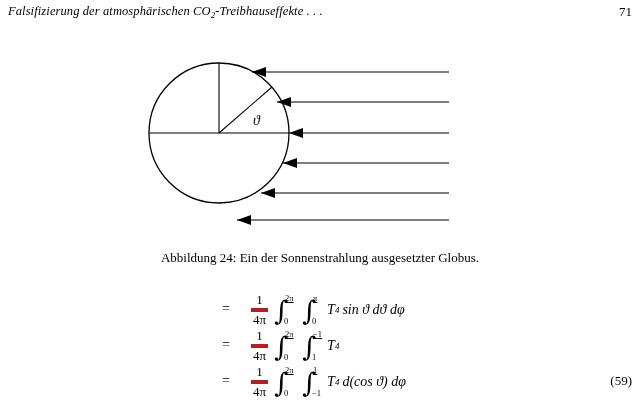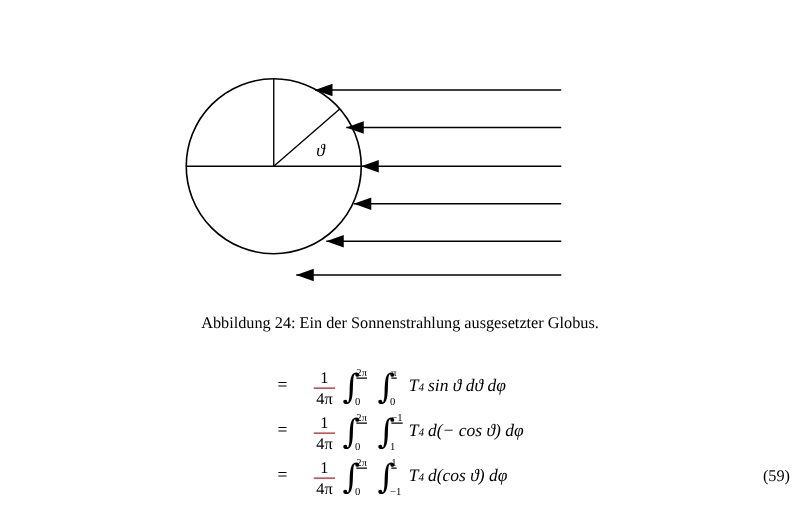--- a/index.html
+++ b/index.html
@@ -110,21 +110,21 @@
     line-height: 1.05;
     margin: 0 3px;
     font-size: 13px;
   }
   .frac .num {
     display: block;
     padding: 0 2px 1px 2px;
   }
   .frac .den {
     display: block;
-    border-top: 1px solid #b91c1c;
+    border-top: 4px solid #b91c1c;
     padding: 1px 2px 0 2px;
   }
   
   .intg {
     display: inline-block;
     position: relative;
     width: 26px;
     height: 30px;
     vertical-align: middle;
     margin: 0 1px;
@@ -159,20 +159,24 @@
     font-family: "Liberation Serif", serif;
     font-style: italic;
     font-size: 14px;
   }
 </style>
 </head>
 <body>
 
 <div class="page">
 
+  <div class="runhead">
+    <div class="runhead-title"><span>Falsifizierung der atmosphärischen CO</span><span class="sub">2</span><span>-Treibhauseffekte . . .</span></div>
+    <div class="runhead-page">71</div>
+  </div>
 
   <div class="figure">
     <svg width="640" height="195" viewBox="0 0 640 195">
 
       <circle cx="219" cy="103" r="70" fill="none" stroke="#000" stroke-width="1.3"></circle>
 
       <line x1="149" y1="103" x2="289" y2="103" stroke="#000" stroke-width="1.1"></line>
 
       <line x1="219" y1="103" x2="219" y2="33" stroke="#000" stroke-width="1.1"></line>
 
@@ -241,21 +245,20 @@
           <span class="lo">0</span>
         </span>
         <span class="intg">
           <span class="sym">∫</span>
           <span class="up">−1</span>
           <span class="lo">1</span>
         </span>
         <span class="ital">T</span>
           <span class="sup4">4</span>
           <span class="thin"></span>
-        <span class="ital">d(− cos ϑ) dφ</span>
       </span>
       <span class="eq-tag"></span>
     </div>
 
     <div class="eqrow">
       <span class="eq-eq">=</span>
       <span class="eq-body">
         <span class="frac">
           <span class="num">1</span>
           <span class="den">4π</span>

